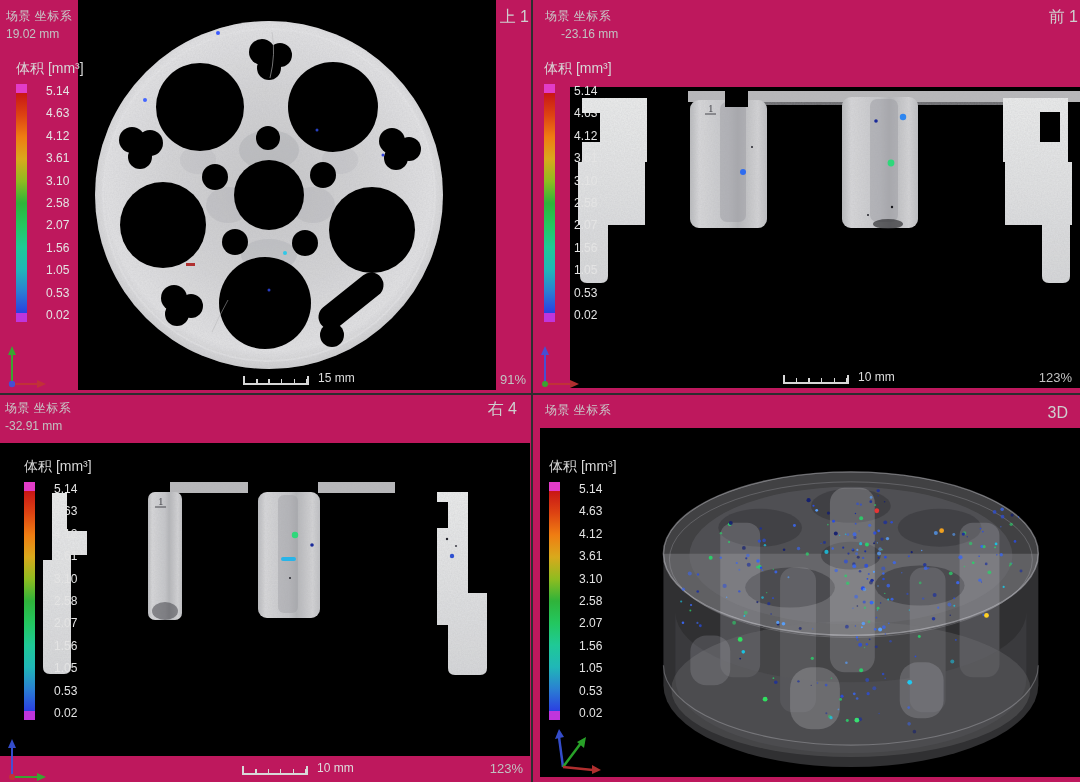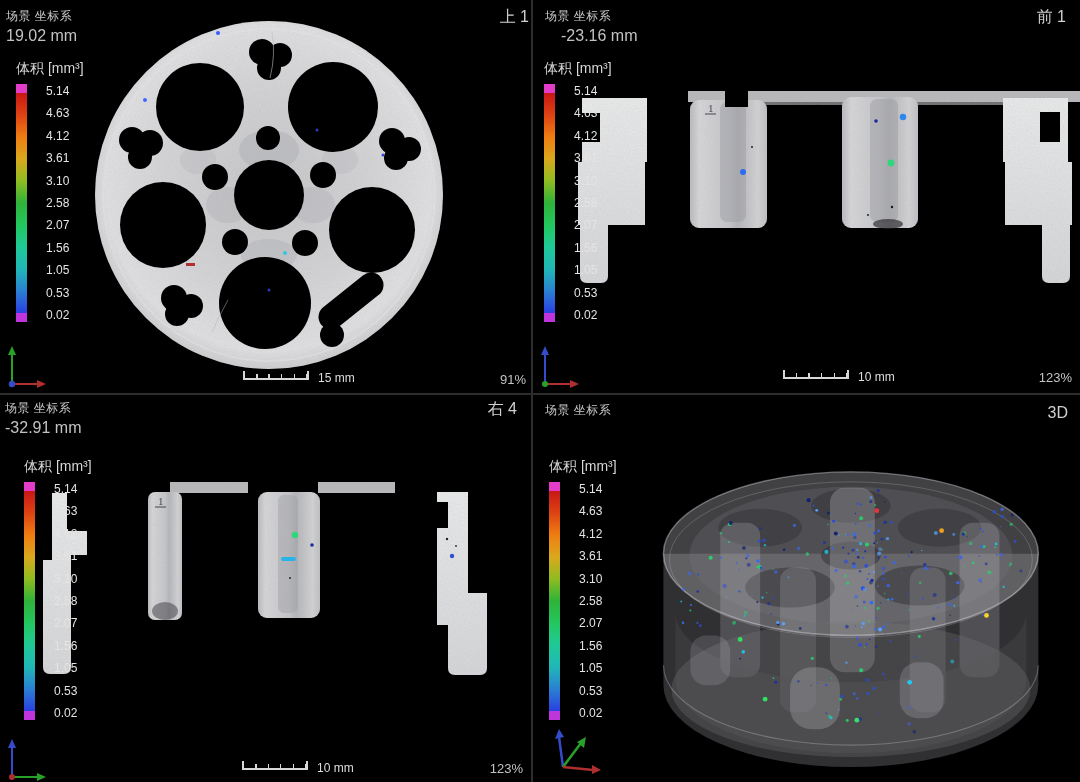--- a/index.html
+++ b/index.html
@@ -1,33 +1,33 @@
 <!DOCTYPE html>
 <html><head>
 <meta charset="utf-8">
 <style>
   *{margin:0;padding:0;box-sizing:border-box}
   html,body{background:#1d1d1e}
-  #stage{position:relative;width:1080px;height:782px;background:#000000;overflow:hidden;
+  #stage{position:relative;width:1080px;height:782px;background:#be185d;overflow:hidden;
          font-family:"Liberation Sans","DejaVu Sans",sans-serif;color:#cccccc}
   .viewport{position:absolute}
   .black{position:absolute;background:#000;overflow:hidden}
   .vp-coord{position:absolute;font-size:12px;color:#c9c9c9;white-space:nowrap;letter-spacing:.5px;z-index:5}
-  .vp-pos{position:absolute;font-size:16px;color:#c2c2c2;white-space:nowrap;z-index:5}
+  .vp-pos{position:absolute;font-size:12px;color:#c2c2c2;white-space:nowrap;z-index:5}
   .view-label{position:absolute;font-size:16px;color:#cfcfcf;white-space:nowrap;z-index:5}
   .zoom-label{position:absolute;font-size:13px;color:#c2c2c2;z-index:6}
   .legend{position:absolute;z-index:6}
   .legend-title{font-size:14px;color:#d8d8d8;margin-bottom:6px;white-space:nowrap}
   .legend-body{display:flex;gap:19px}
   .legend-bar{width:11px;display:flex;flex-direction:column}
   .cap{height:9px;width:11px}
   .grad{width:11px;height:220px}
   .legend-labels{display:flex;flex-direction:column;justify-content:space-between;height:236px;margin-top:1px}
   .legend-label{font-size:12px;color:#e4e4e4;line-height:12px}
-  .scalebar{position:absolute;display:flex;align-items:flex-start;gap:9px;color:#dedede;font-size:12px;z-index:6}
+  .scalebar{position:absolute;display:flex;align-items:flex-end;gap:9px;color:#dedede;font-size:12px;z-index:6}
   .ruler{width:66px;height:9px;border-left:2px solid #d8d8d8;border-right:2px solid #d8d8d8;border-bottom:2px solid #d8d8d8;
          background:repeating-linear-gradient(90deg,transparent 0,transparent 11px,#d8d8d8 11px,#d8d8d8 12.5px) left bottom/100% 4px no-repeat}
   .divider{position:absolute;background:#2d2d2f;z-index:8}
   .gizmo{position:absolute;z-index:6;opacity:.9}
   svg{display:block}
 </style>
 </head>
 <body>
 
 <svg width="0" height="0" style="position:absolute" aria-hidden="true">
@@ -210,21 +210,21 @@
             <div class="legend-label">3.10</div>
             <div class="legend-label">2.58</div>
             <div class="legend-label">2.07</div>
             <div class="legend-label">1.56</div>
             <div class="legend-label">1.05</div>
             <div class="legend-label">0.53</div>
             <div class="legend-label">0.02</div>
           </div>
       </div>
     </div>
-    <div class="view-label" style="right:14px;top:7px">前 1</div>
+    <div class="view-label" style="right:2px;top:7px">前 1</div>
     <div class="zoom-label" style="right:8px;top:370px">123%</div>
     <div class="scalebar" style="left:250px;top:370px">
       <div class="ruler"></div>
       <span>10 mm</span>
     </div>
     <svg class="gizmo" style="left:2px;top:342px" width="46" height="48" viewBox="0 0 46 48">
       <line x1="10" y1="42" x2="10" y2="12" stroke="#3a55e0" stroke-width="2"></line>
       <polygon points="6,13 14,13 10,4" fill="#3a55e0"></polygon>
       <line x1="10" y1="42" x2="36" y2="42" stroke="#c23434" stroke-width="2"></line>
       <polygon points="35,38 35,46 44,42" fill="#c23434"></polygon>

